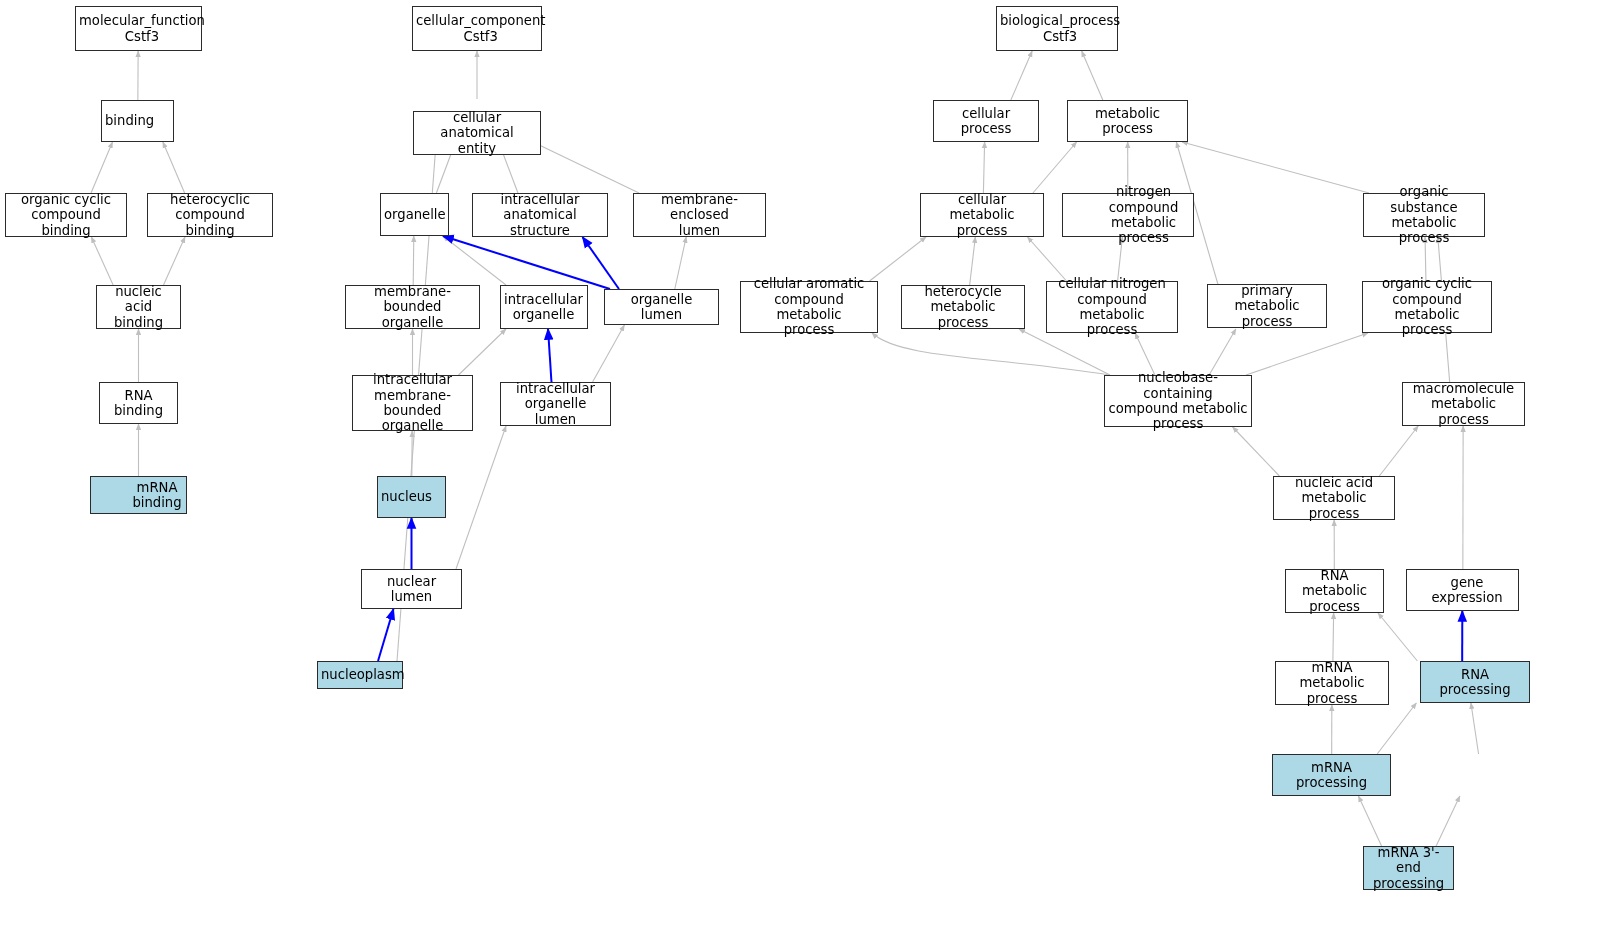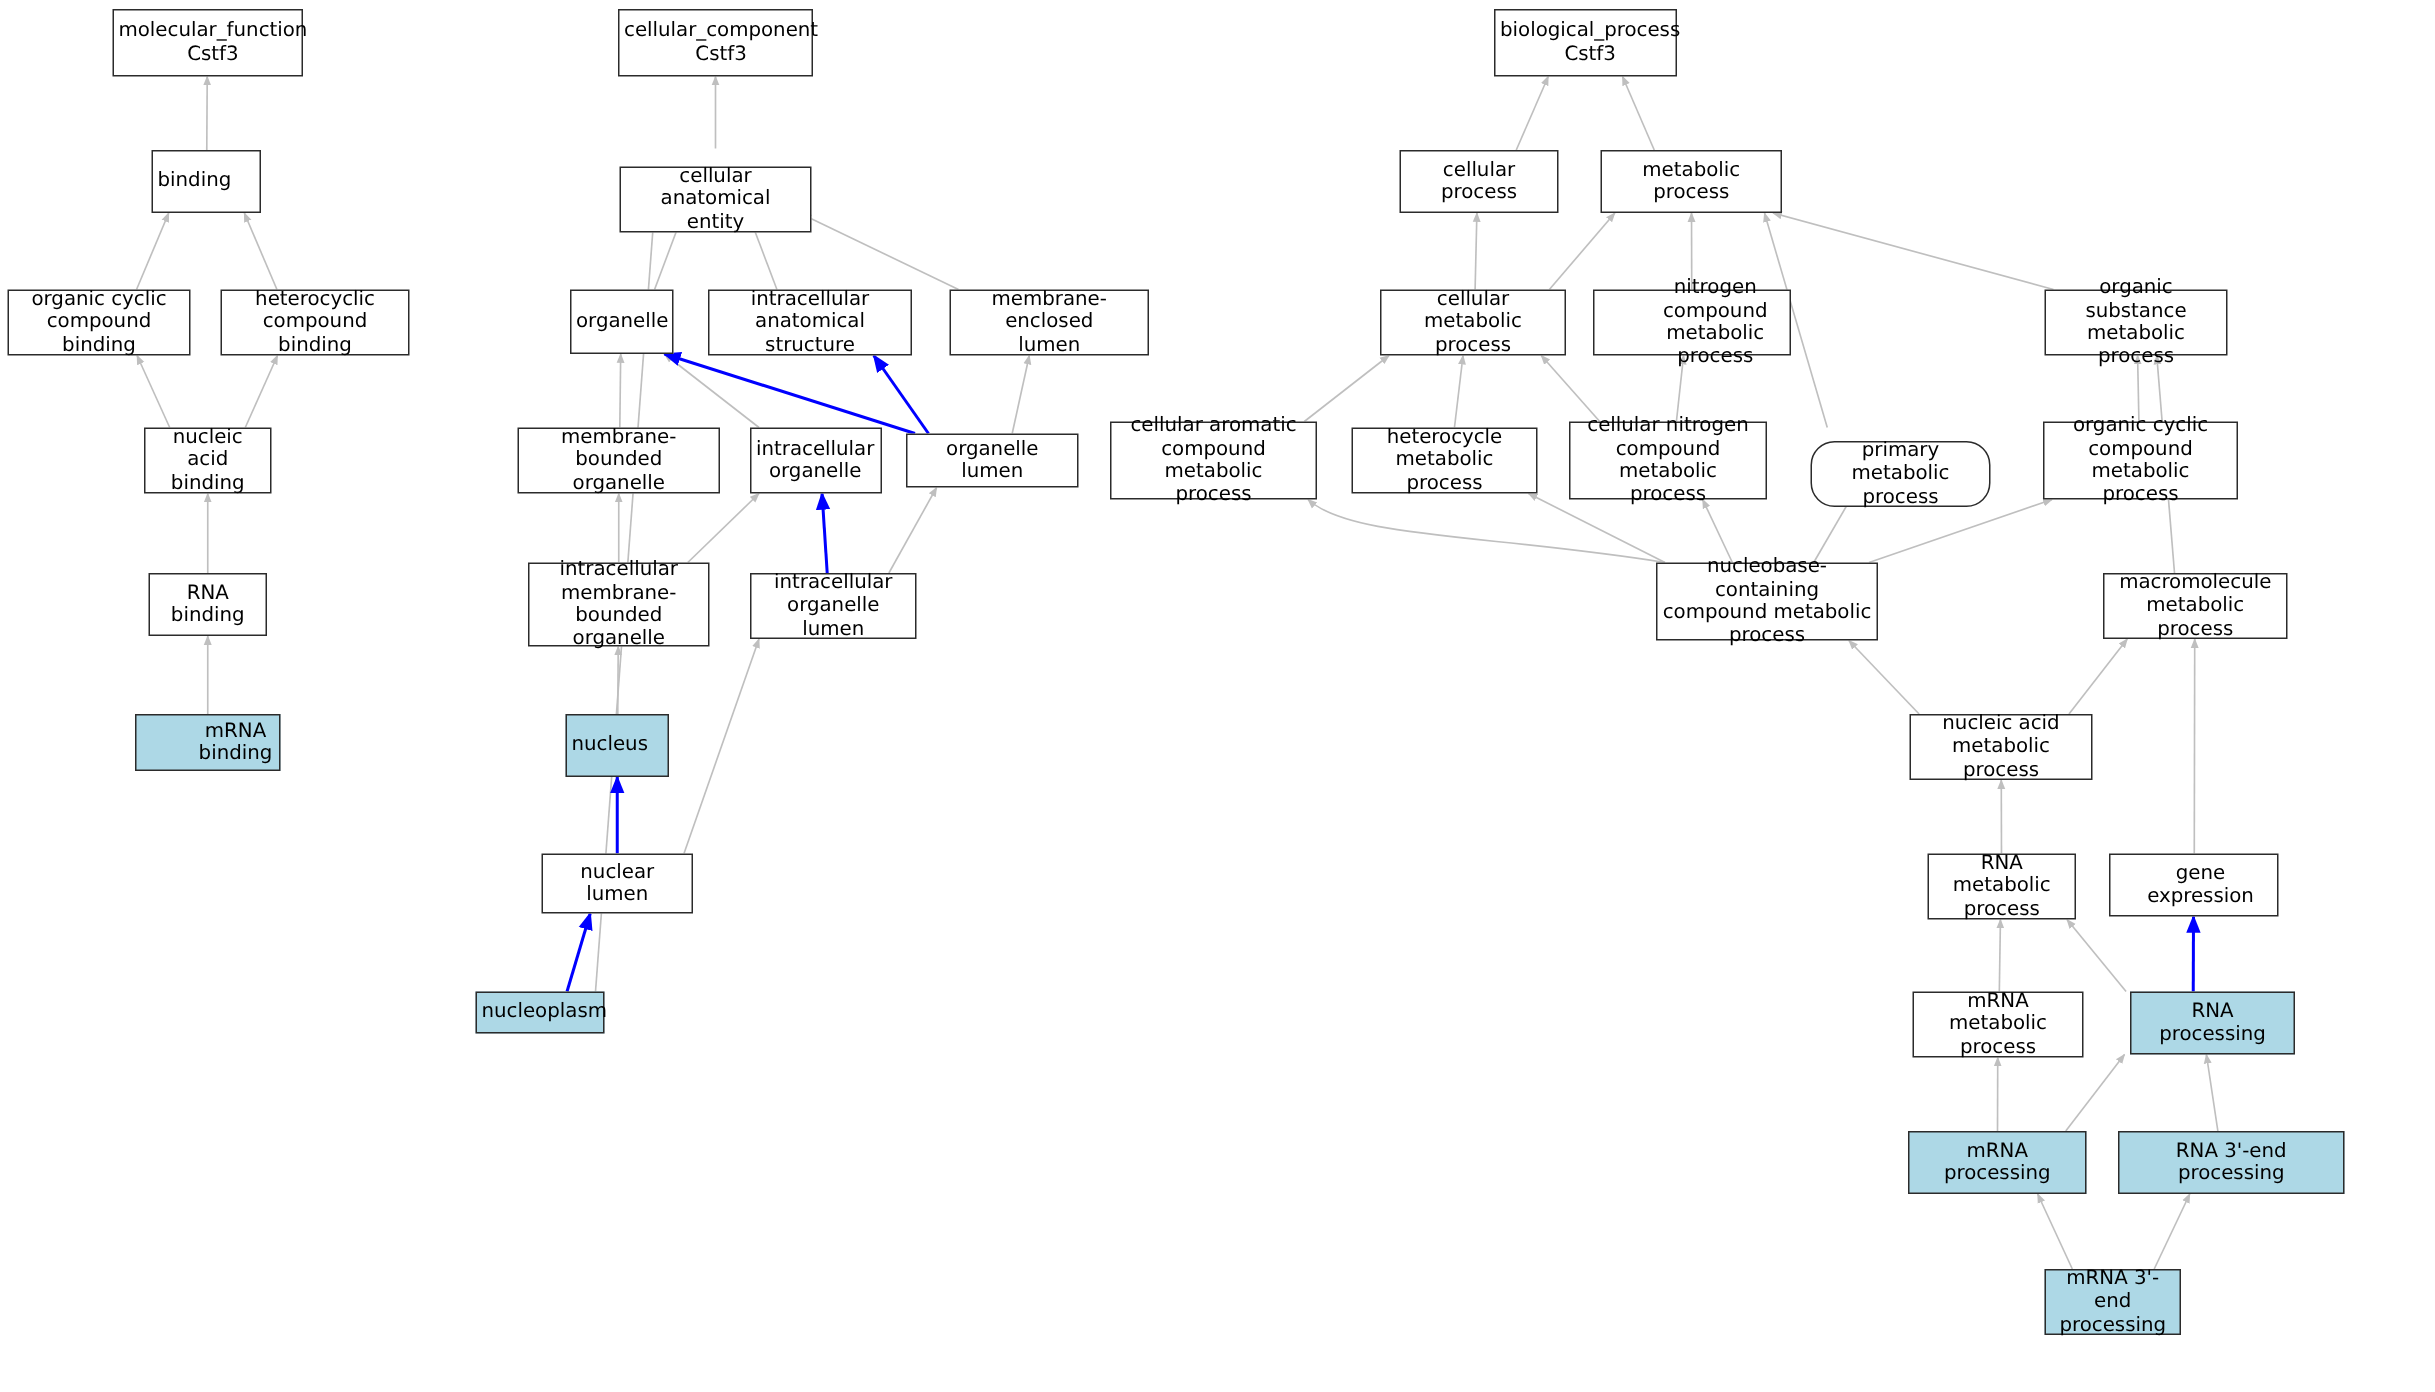--- a/index.html
+++ b/index.html
@@ -183,21 +183,21 @@
     </div>
     <div class="node" style="left: 901px; top: 285px; width: 124px; height: 44px;">
       <span class="lbl">heterocycle
 metabolic process</span>
     </div>
     <div class="node" style="left: 1046px; top: 281px; width: 132px; height: 52px;">
       <span class="lbl">cellular nitrogen
 compound metabolic
 process</span>
     </div>
-    <div class="node" style="left: 1207px; top: 294px; width: 120px; height: 44px; border-radius: 16px;">
+    <div class="node" style="left: 1207px; top: 284px; width: 120px; height: 44px;">
       <span class="lbl">primary metabolic
 process</span>
     </div>
     <div class="node" style="left: 1362px; top: 281px; width: 130px; height: 52px;">
       <span class="lbl">organic cyclic
 compound metabolic
 process</span>
     </div>
     <div class="node" style="left: 1104px; top: 375px; width: 148px; height: 52px;">
       <span class="lbl">nucleobase-containing
@@ -221,21 +221,18 @@
     </div>
     <div class="node" style="left: 1275px; top: 661px; width: 114px; height: 44px;">
       <span class="lbl">mRNA metabolic
 process</span>
     </div>
     <div class="node hl" style="left: 1407px; top: 661px; width: 110px; height: 42px; margin-left: 13px;">
       <span class="lbl">RNA processing</span>
     </div>
     <div class="node hl" style="left: 1272px; top: 754px; width: 119px; height: 42px;">
       <span class="lbl">mRNA processing</span>
-    </div>
-    <div class="node hl" style="left: 1412px; top: 754px; width: 151px; height: 42px;">
-      <span class="lbl">RNA 3'-end processing</span>
     </div>
     <div class="node hl" style="left: 1363px; top: 846px; width: 91px; height: 44px;">
       <span class="lbl">mRNA 3'-end
 processing</span>
     </div>
   </div>
 
 </body></html>

